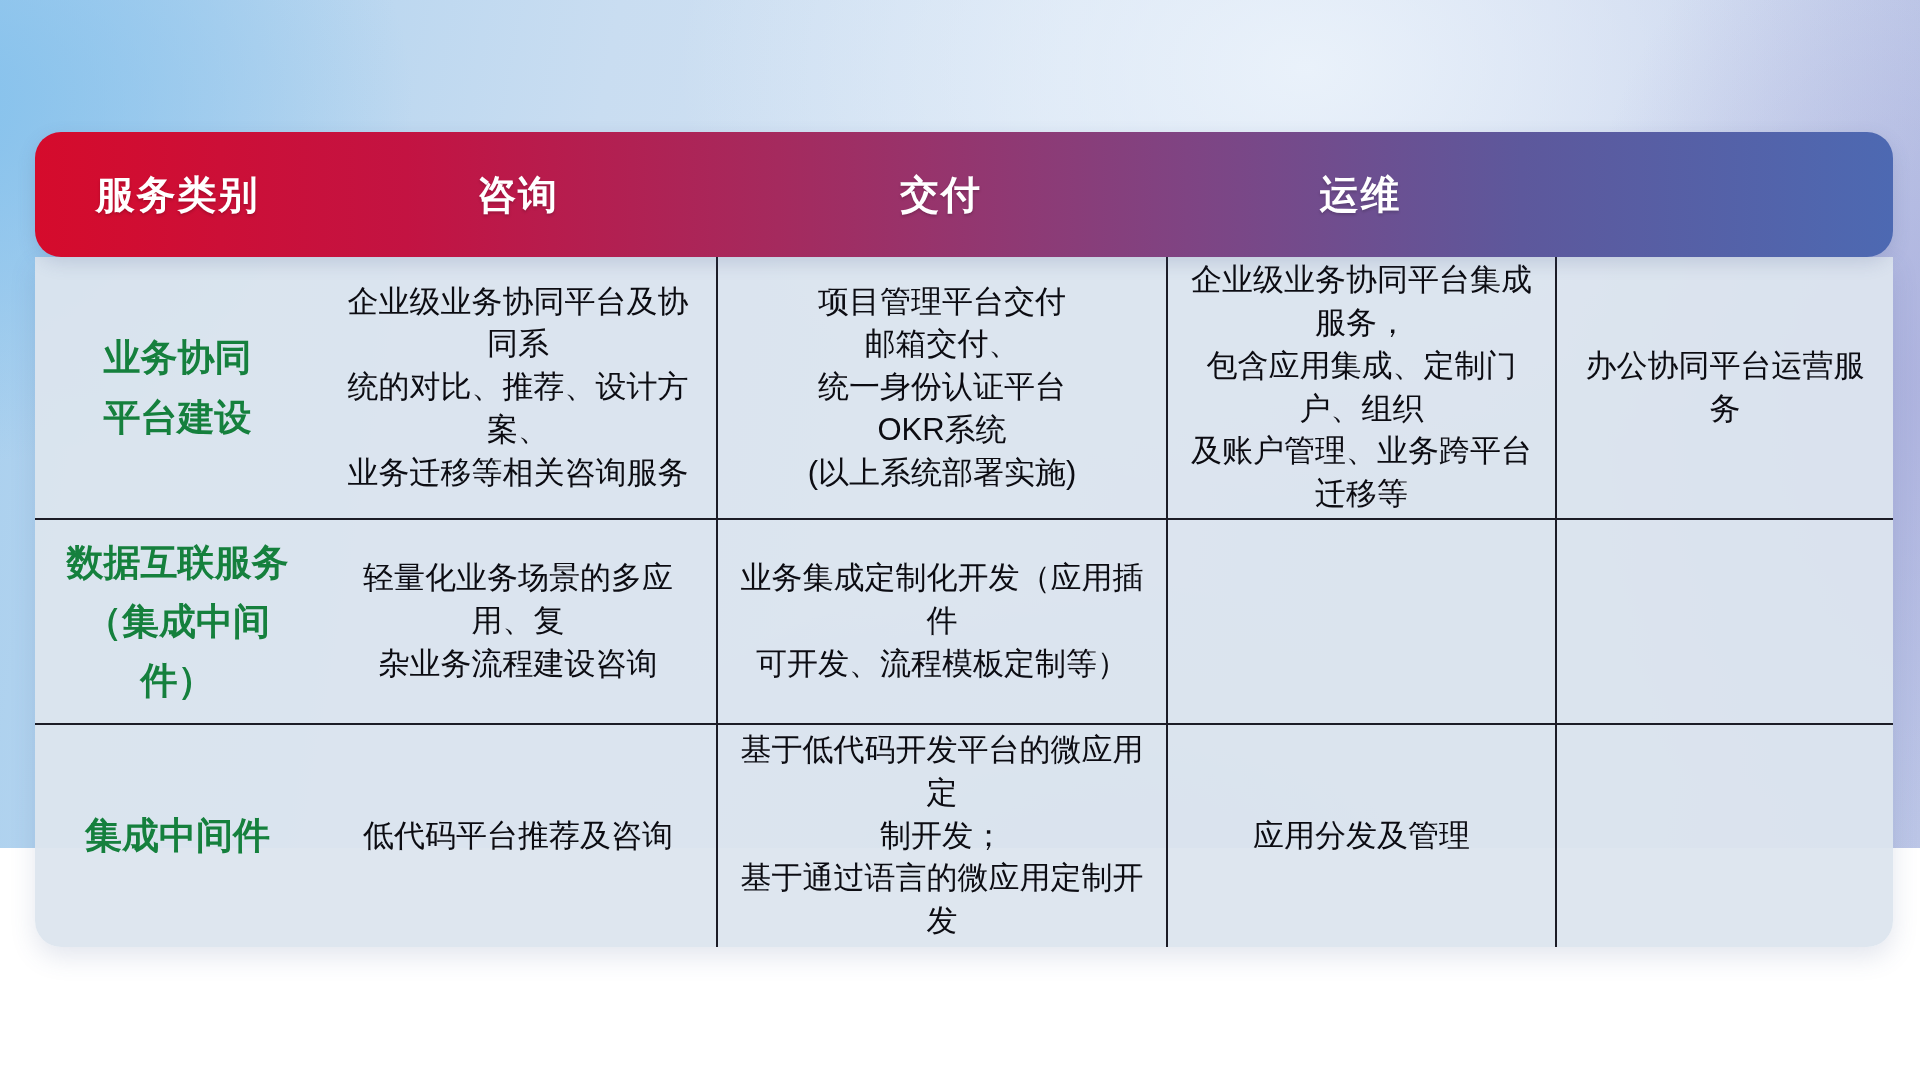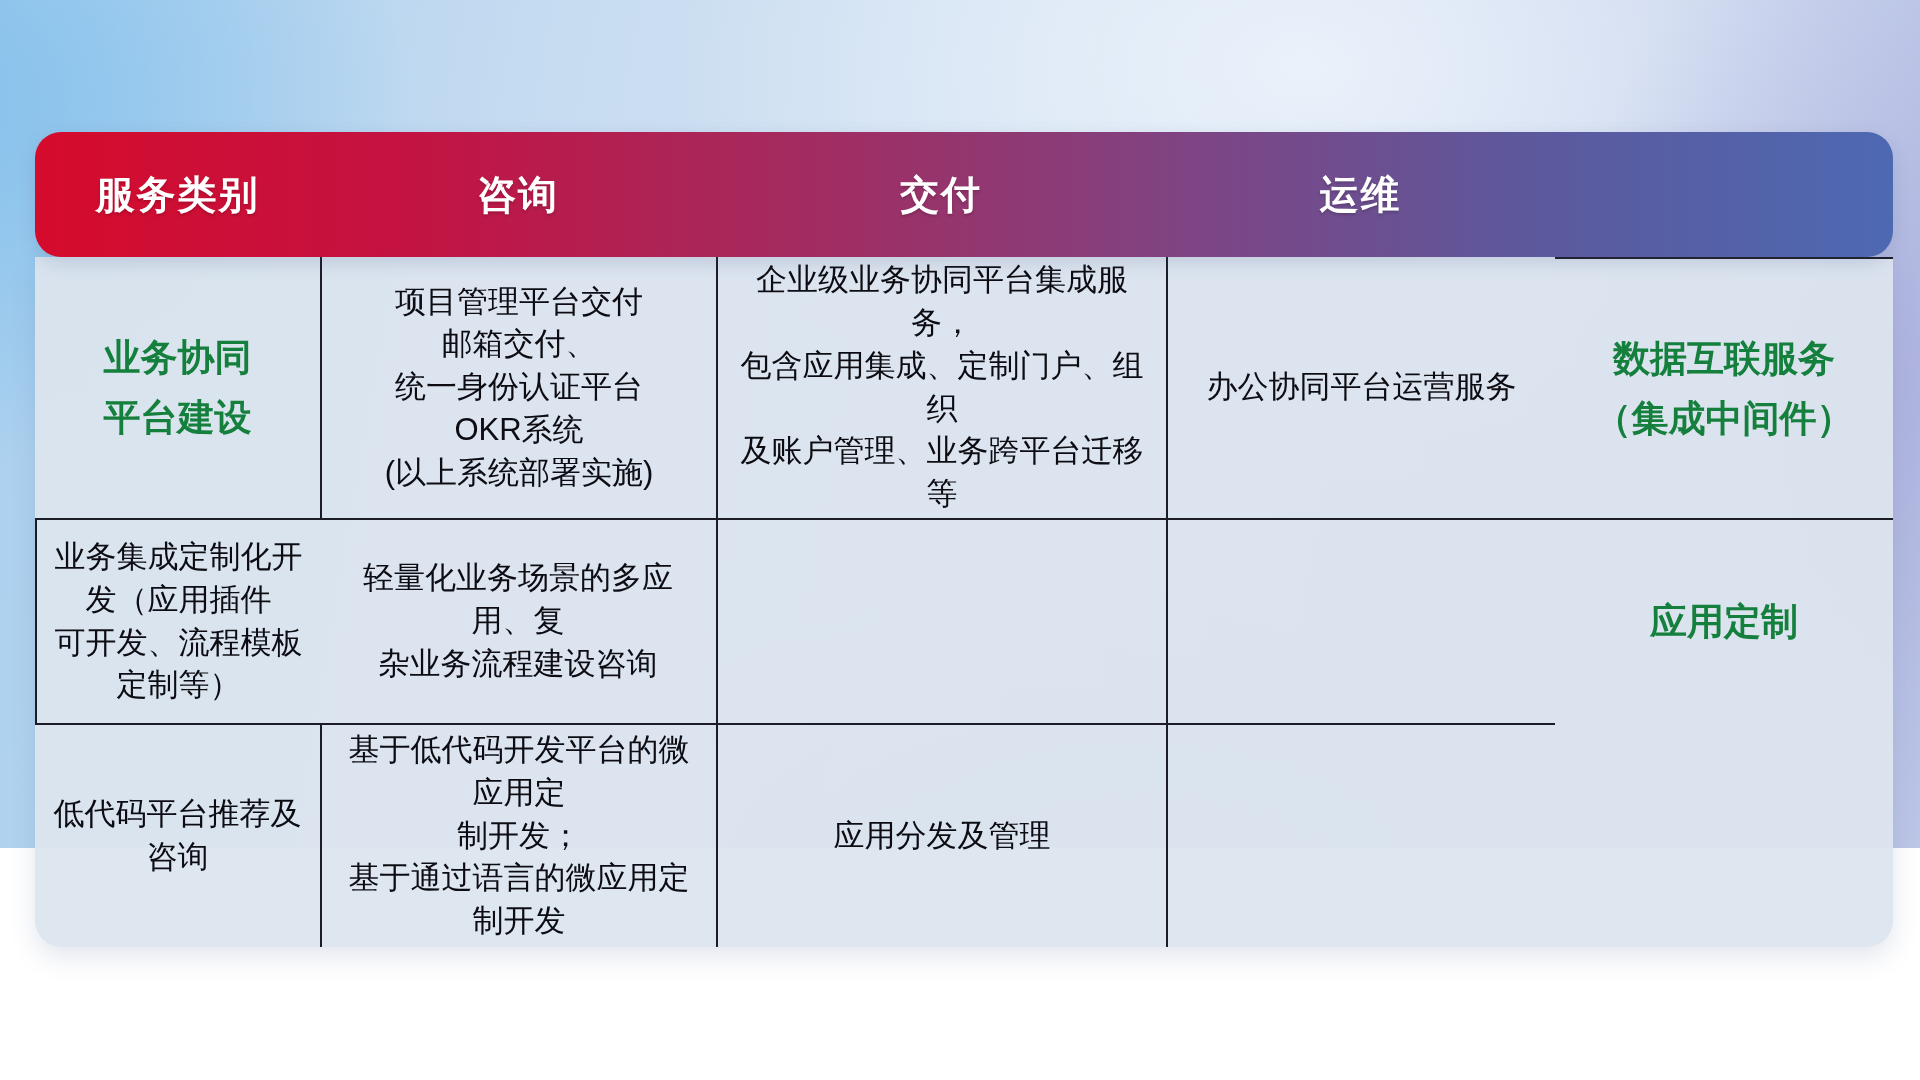--- a/index.html
+++ b/index.html
@@ -93,40 +93,43 @@
       <div class="hcell">服务类别</div>
       <div class="hcell">咨询</div>
       <div class="hcell">交付</div>
       <div class="hcell">运维</div>
     </div>
 
     <div class="tbody">
 
       <div class="cell cat">业务协同
 平台建设</div>
+      <div class="cell">企业级业务协同平台及协同系
+统的对比、推荐、设计方案、
+业务迁移等相关咨询服务</div>
       <div class="cell bl">项目管理平台交付
 邮箱交付、
 统一身份认证平台
 OKR系统
 (以上系统部署实施)</div>
       <div class="cell bl">企业级业务协同平台集成服务，
 包含应用集成、定制门户、组织
 及账户管理、业务跨平台迁移等</div>
       <div class="cell bl">办公协同平台运营服务</div>
 
       <div class="cell cat bt">数据互联服务
 （集成中间件）</div>
+      <div class="cell bt">轻量化业务场景的多应用、复
+杂业务流程建设咨询</div>
       <div class="cell bl bt">业务集成定制化开发（应用插件
 可开发、流程模板定制等）</div>
-      <div class="cell bt">轻量化业务场景的多应用、复
-杂业务流程建设咨询</div>
       <div class="cell bl bt"></div>
       <div class="cell bl bt"></div>
 
-      <div class="cell cat bt">应用定制</div>
+      <div class="cell cat bt">集成中间件</div>
       <div class="cell bt">低代码平台推荐及咨询</div>
       <div class="cell bl bt">基于低代码开发平台的微应用定
 制开发；
 基于通过语言的微应用定制开发</div>
       <div class="cell bl bt">应用分发及管理</div>
       <div class="cell bl bt"></div>
     </div>
 
   </div>
 </div>

